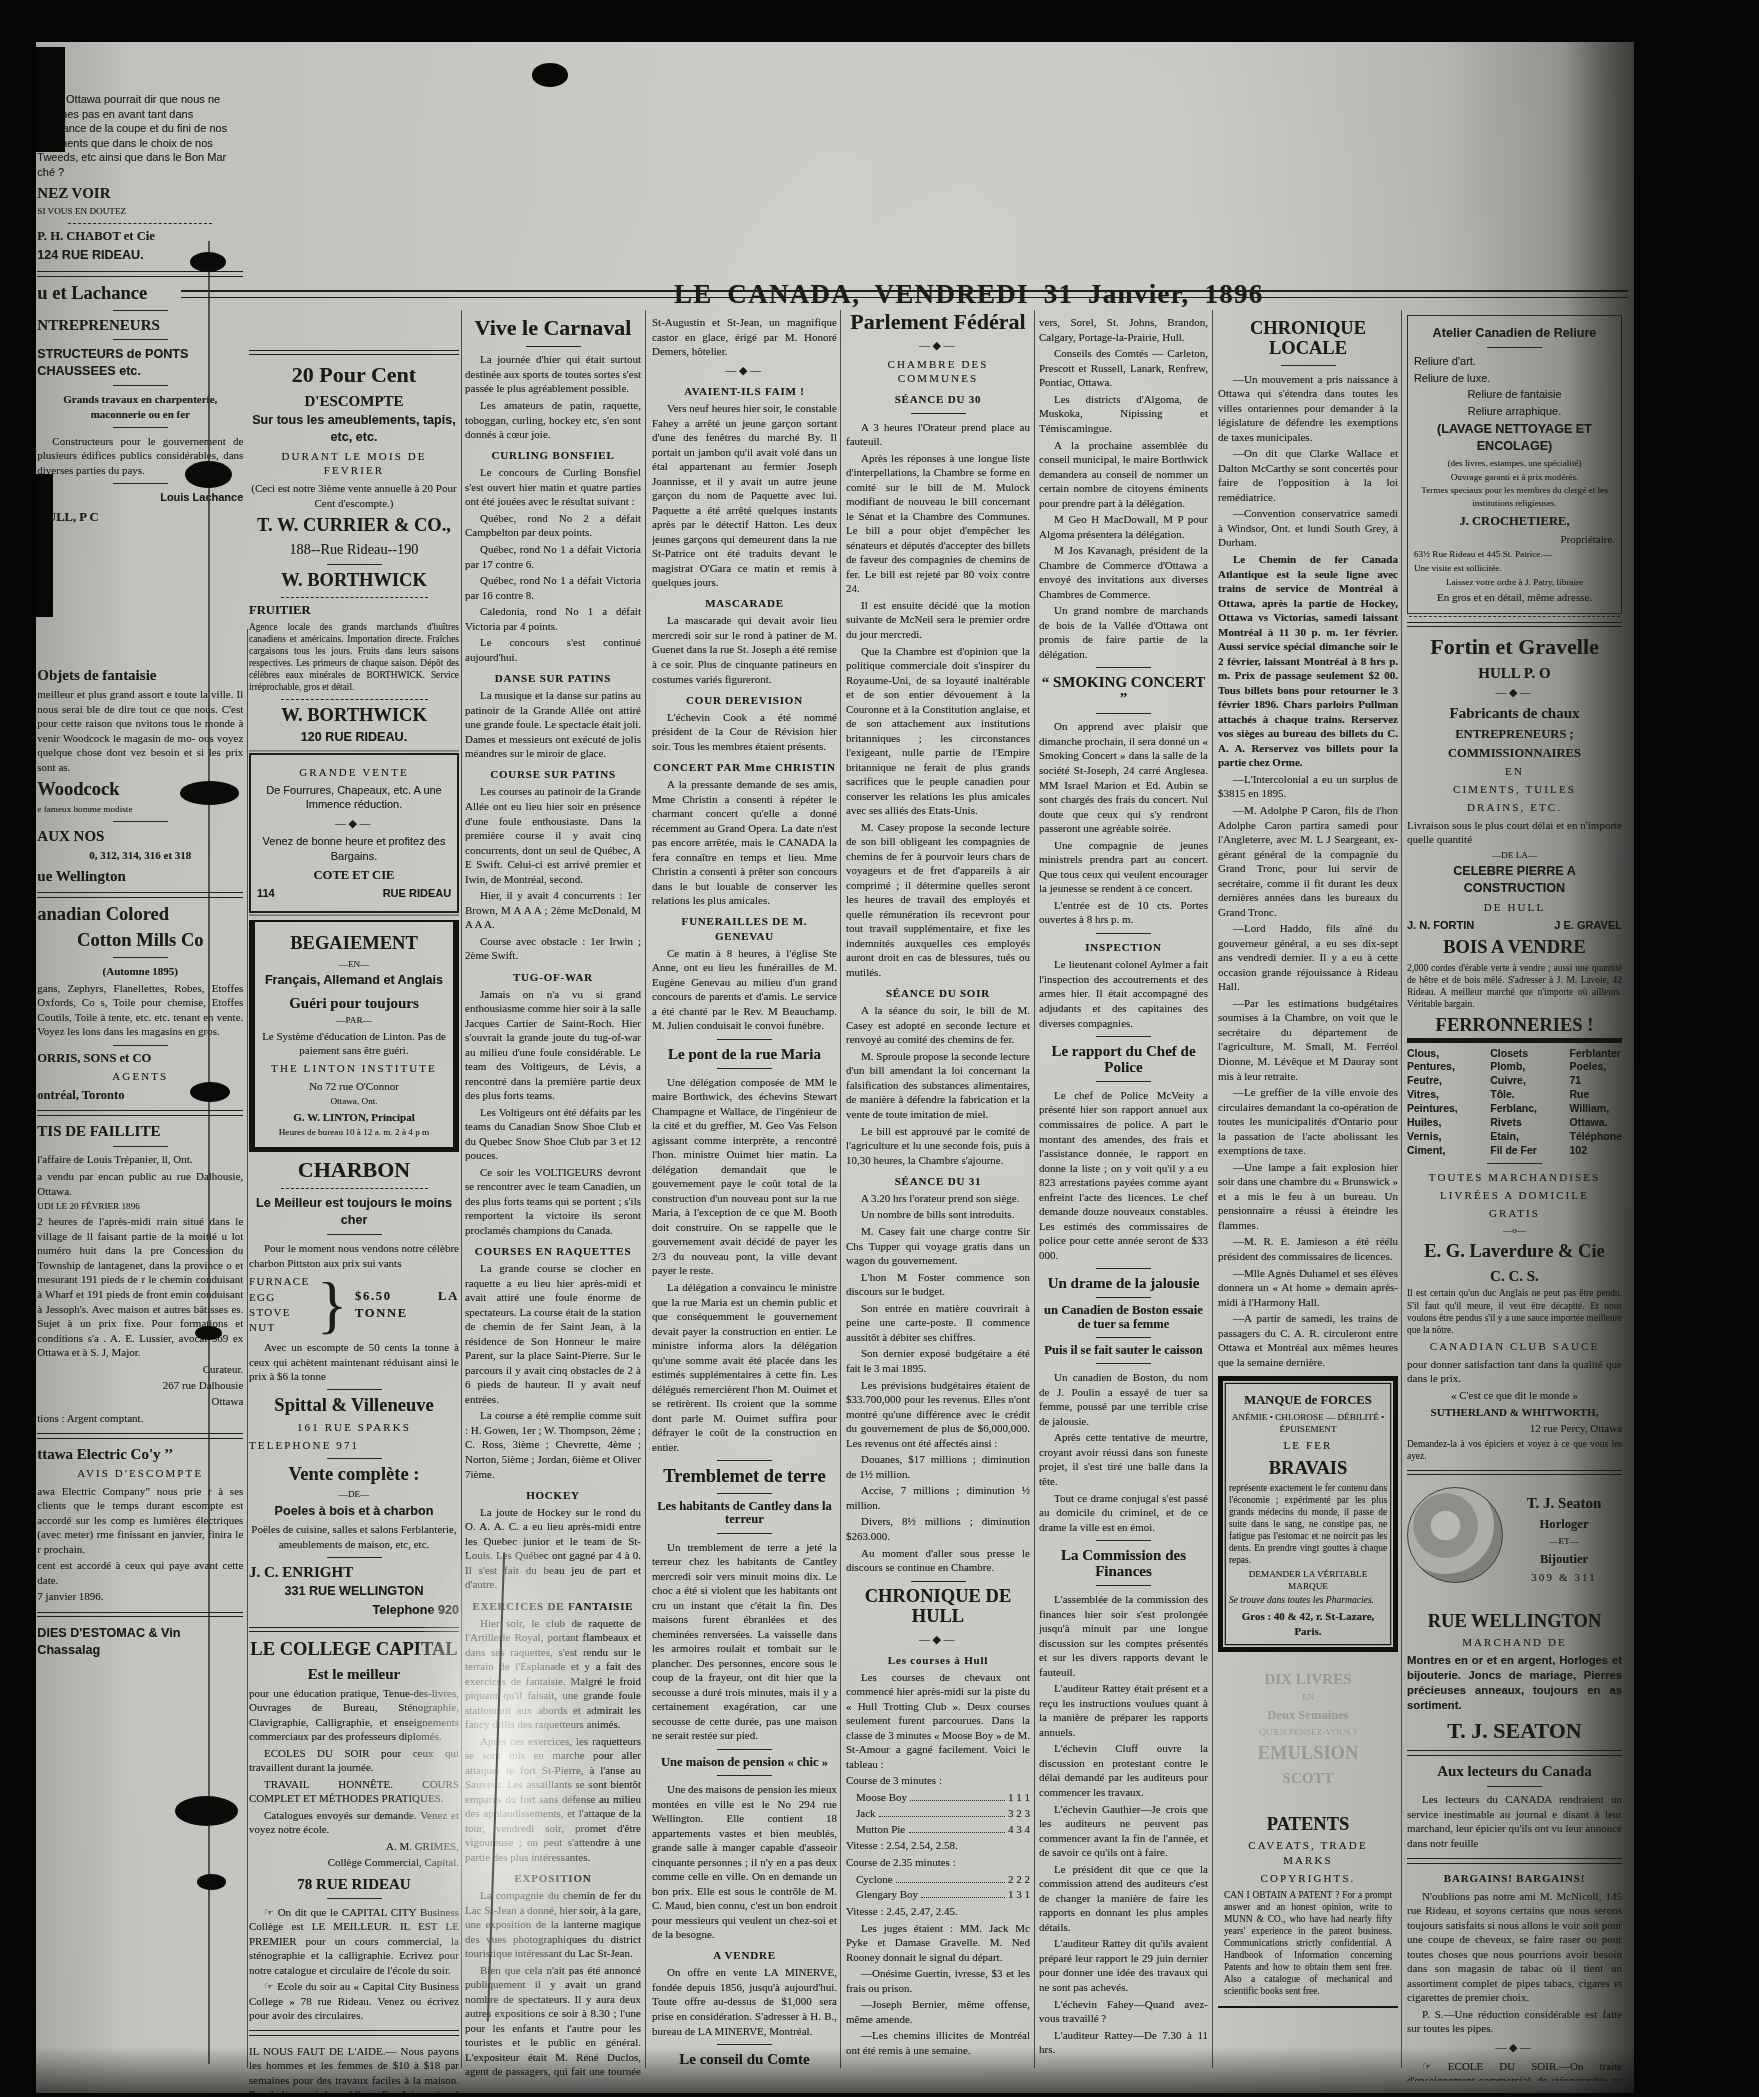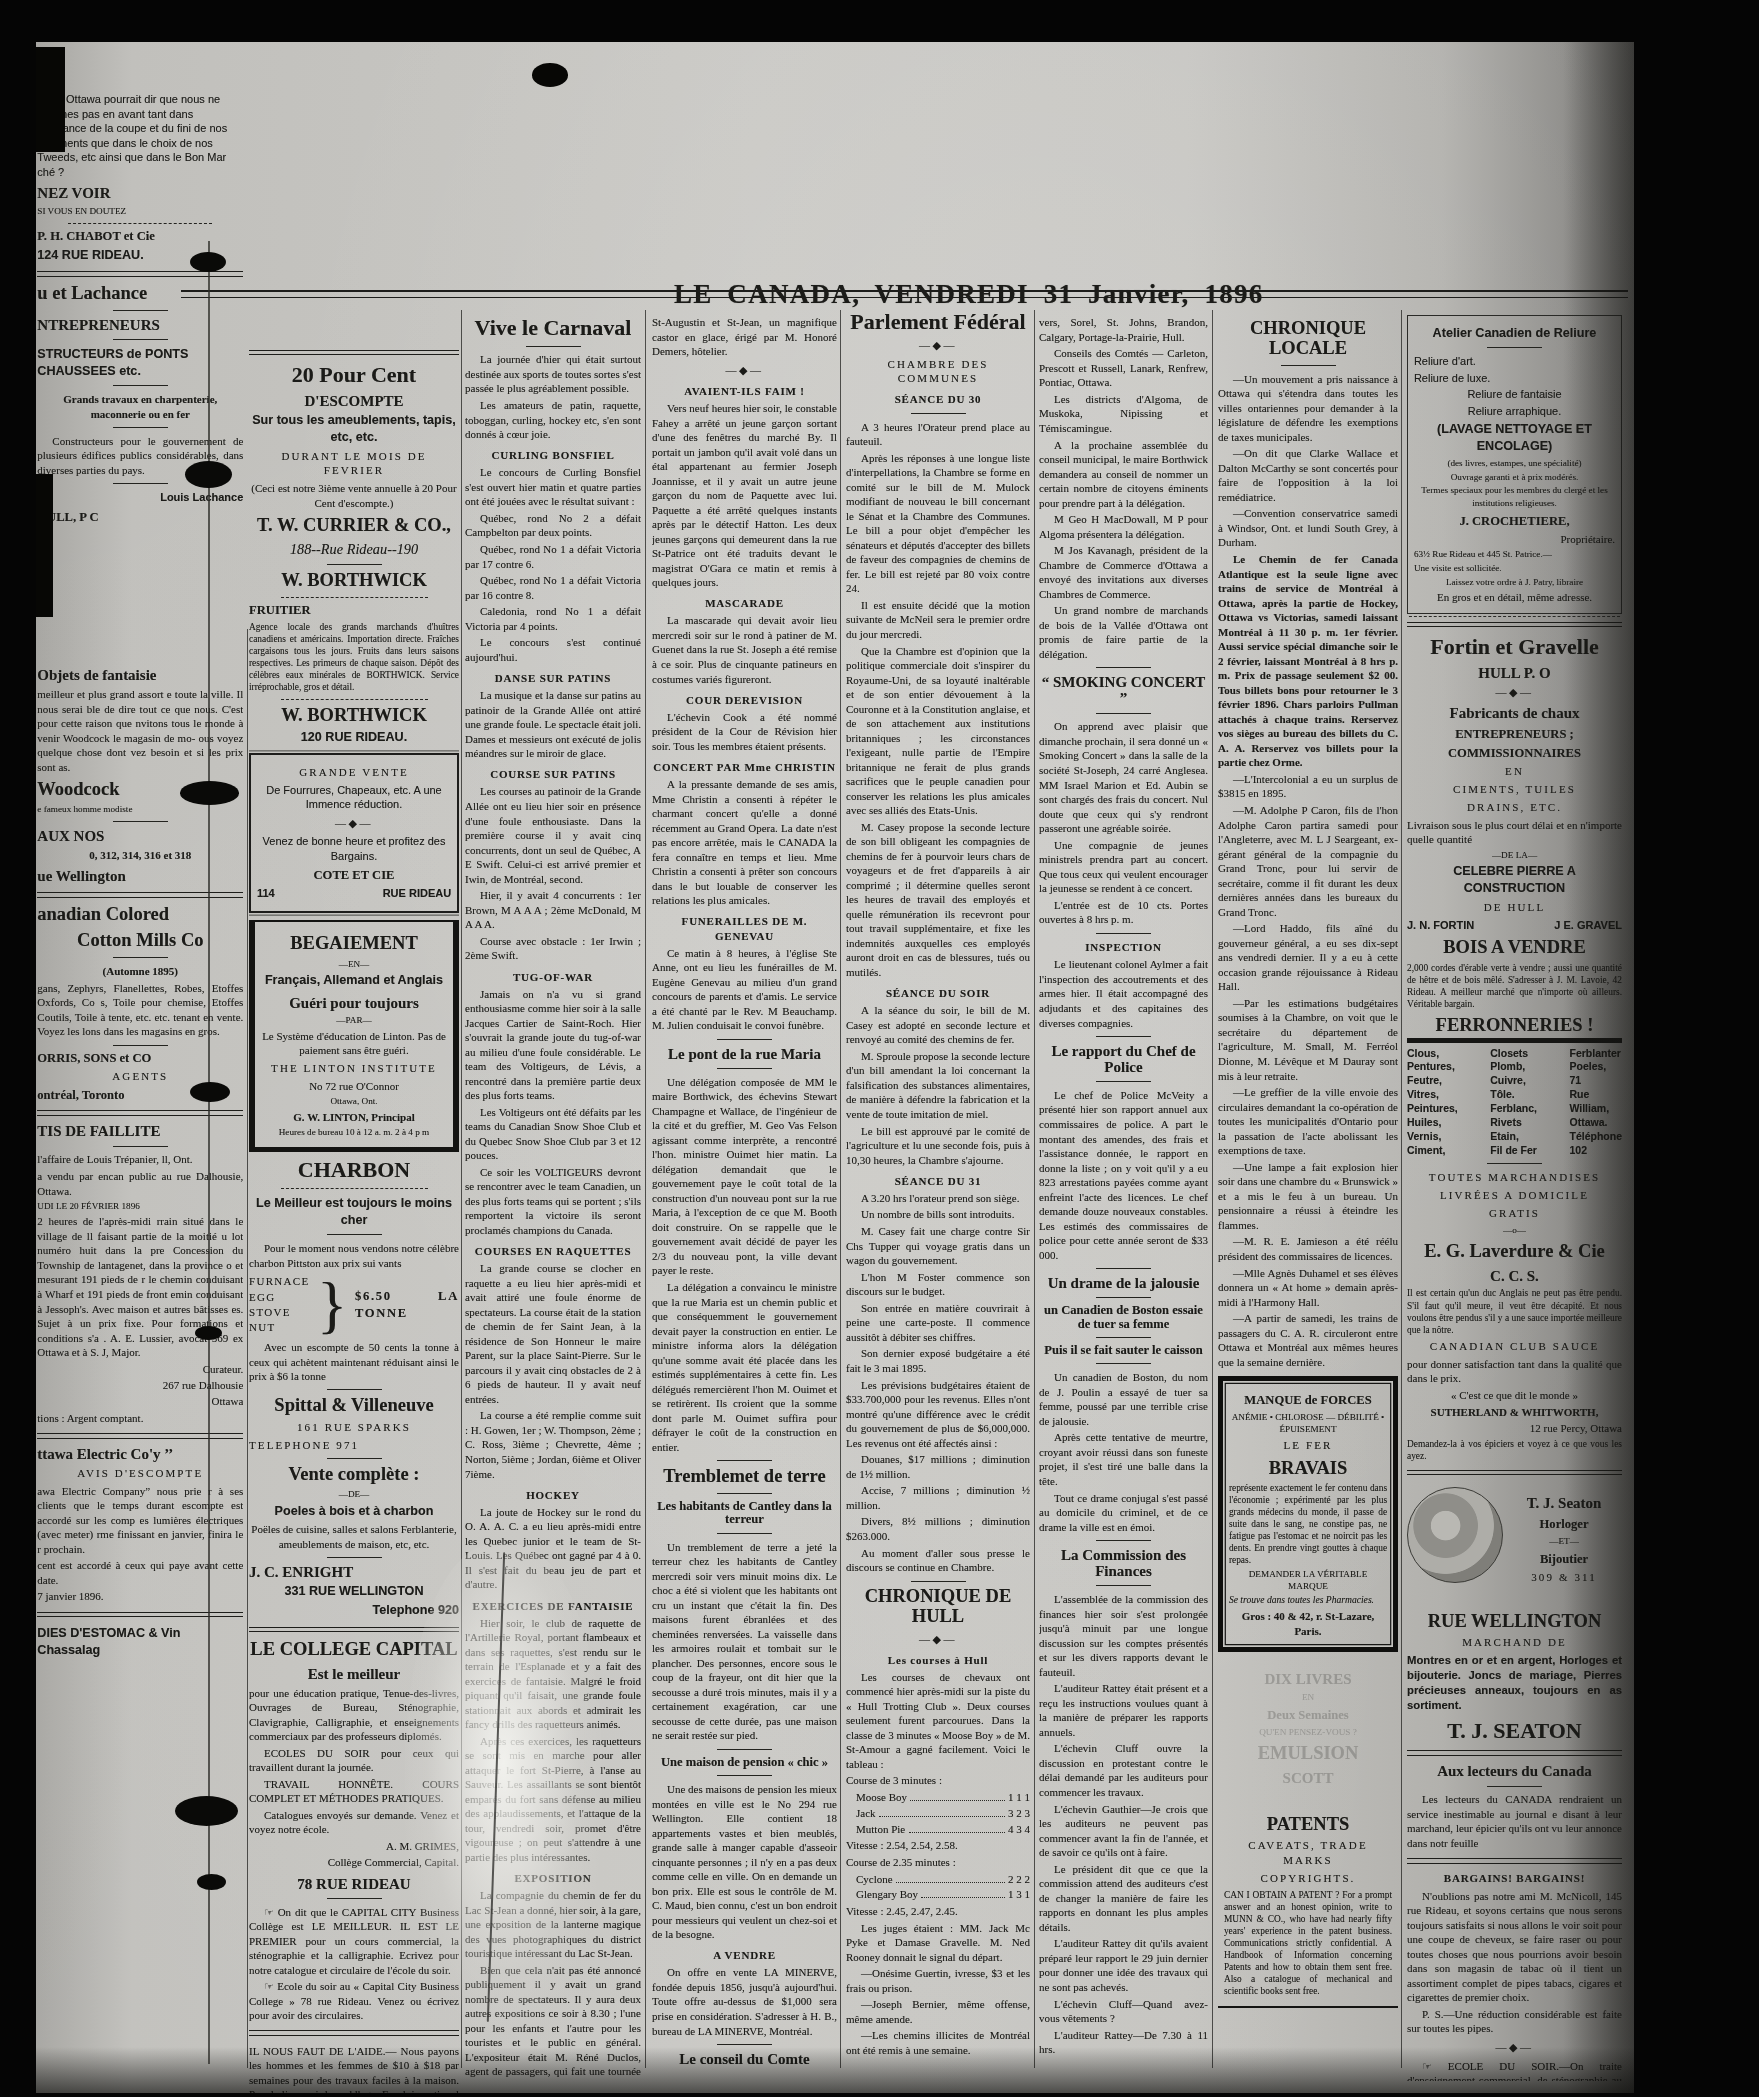--- a/index.html
+++ b/index.html
@@ -37,21 +37,21 @@
   .t-pni{margin:2.1px 0;}
   .t-pb{font-weight:bold;text-indent:15px;margin:2.1px 0;}
   .t-pbs{font-weight:bold;font-family:"Liberation Sans","DejaVu Sans",sans-serif;font-size:11.3px;margin:2.5px 0;}
   .t-ps{font-size:9.4px;line-height:1.28;margin:2.1px 0;}
   .t-pc{text-align:center;margin:2.1px 0;}
   .t-pcb{text-align:center;font-weight:bold;margin:2.1px 0;}
   .t-cs{text-align:center;font-size:9.2px;margin:1.7px 0;}
   .t-ci{font-style:italic;font-size:9.6px;margin:1.7px 0;}
   .t-sans{font-family:"Liberation Sans","DejaVu Sans",sans-serif;text-align:center;font-size:11px;margin:2.1px 0;}
   .t-sansb{font-family:"Liberation Sans","DejaVu Sans",sans-serif;font-weight:bold;text-align:center;font-size:12.6px;margin:2.5px 0;}
-  .t-script{font-style:italic;text-align:center;font-size:14.3px;margin:3.4px 0;}
+  .t-script{text-align:center;font-size:14.3px;margin:3.4px 0;}
   .t-right{text-align:right;margin:1.7px 0;}
   .al-left{text-align:left;}
   .al-right{text-align:right;}
   .t-rule{width:55px;border-top:1.3px solid #23231f;margin:5.9px auto;}
   .t-drule{height:3.8px;border-top:1.3px solid #1d1d1a;border-bottom:1.3px solid #1d1d1a;margin:7.6px 0;}
   .t-wavy{width:70%;border-top:1.7px dashed #23231f;margin:5.9px auto;}
   .t-orn{text-align:center;margin:4.2px 0;font-size:11px;}
   .t-orn::before{content:"\2014\25C6\2014";letter-spacing:2.5px;} .t-gaplg{height:134px;}
   .t-lead{display:flex;align-items:baseline;margin:1.3px 0 1.3px 10px;}
   .lead-dots{flex:1;border-bottom:1.3px dotted #2a2a26;margin:0 3.4px 2.5px;}
@@ -410,21 +410,21 @@
         <div class="t-p">Tout ce drame conjugal s'est passé au domicile du criminel, et de ce drame la ville est en émoi.</div>
         <div class="t-rule"></div>
         <div class="t-h3">La Commission des Finances</div>
         <div class="t-rule"></div>
         <div class="t-p">L'assemblée de la commission des finances hier soir s'est prolongée jusqu'à minuit par une longue discussion sur les comptes présentés et sur les divers rapports devant le fauteuil.</div>
         <div class="t-p">L'auditeur Rattey était présent et a reçu les instructions voulues quant à la manière de préparer les rapports annuels.</div>
         <div class="t-p">L'échevin Cluff ouvre la discussion en protestant contre le délai demandé par les auditeurs pour commencer les travaux.</div>
         <div class="t-p">L'échevin Gauthier—Je crois que les auditeurs ne peuvent pas commencer avant la fin de l'année, et de savoir ce qu'ils ont à faire.</div>
         <div class="t-p">Le président dit que ce que la commission attend des auditeurs c'est de changer la manière de faire les rapports en donnant les plus amples détails.</div>
         <div class="t-p">L'auditeur Rattey dit qu'ils avaient préparé leur rapport le 29 juin dernier pour donner une idée des travaux qui ne sont pas achevés.</div>
-        <div class="t-p">L'échevin Cluff—Quand avez-vous vêtements ?</div>
+        <div class="t-p">L'échevin Fahey—Quand avez-vous travaillé ?</div>
         <div class="t-p">L'auditeur Rattey—De 7.30 à 11 hrs.</div>
       </div>
     <div class="col" style="left:1182px;top:271px;width:180px;">
         <div class="t-h2">CHRONIQUE LOCALE</div>
         <div class="t-rule"></div>
         <div class="t-p">—Un mouvement a pris naissance à Ottawa qui s'étendra dans toutes les villes ontariennes pour demander à la législature de défendre les exemptions de taxes municipales.</div>
         <div class="t-p">—On dit que Clarke Wallace et Dalton McCarthy se sont concertés pour faire de l'opposition à la loi remédiatrice.</div>
         <div class="t-p">—Convention conservatrice samedi à Windsor, Ont. et lundi South Grey, à Durham.</div>
         <div class="t-pb">Le Chemin de fer Canada Atlantique est la seule ligne avec trains de service de Montréal à Ottawa, après la partie de Hockey, Ottawa vs Victorias, samedi laissant Montréal à 11 30 p. m. 1er février. Aussi service spécial dimanche soir le 2 février, laissant Montréal à 8 hrs p. m. Prix de passage seulement $2 00. Tous billets bons pour retourner le 3 février 1896. Chars parloirs Pullman attachés à chaque trains. Rerservez vos sièges au bureau des billets du C. A. A. Rerservez vos billets pour la partie chez Orme.</div>
         <div class="t-p">—L'Intercolonial a eu un surplus de $3815 en 1895.</div>

